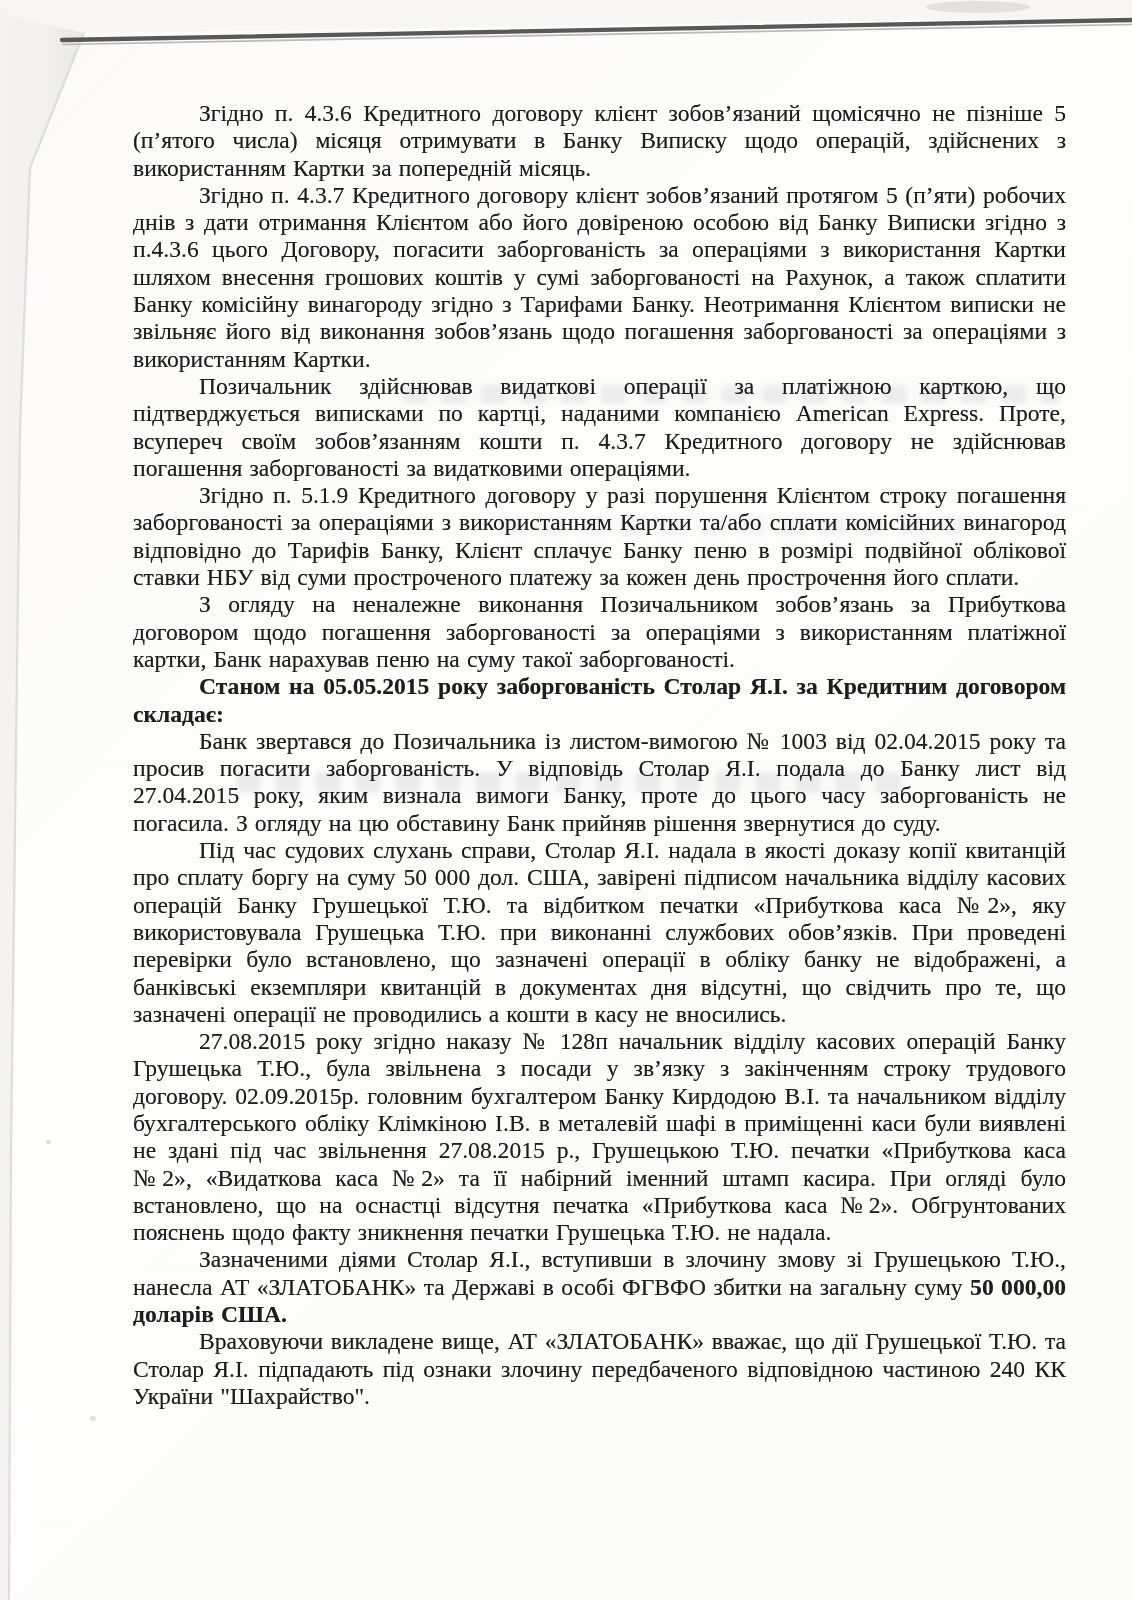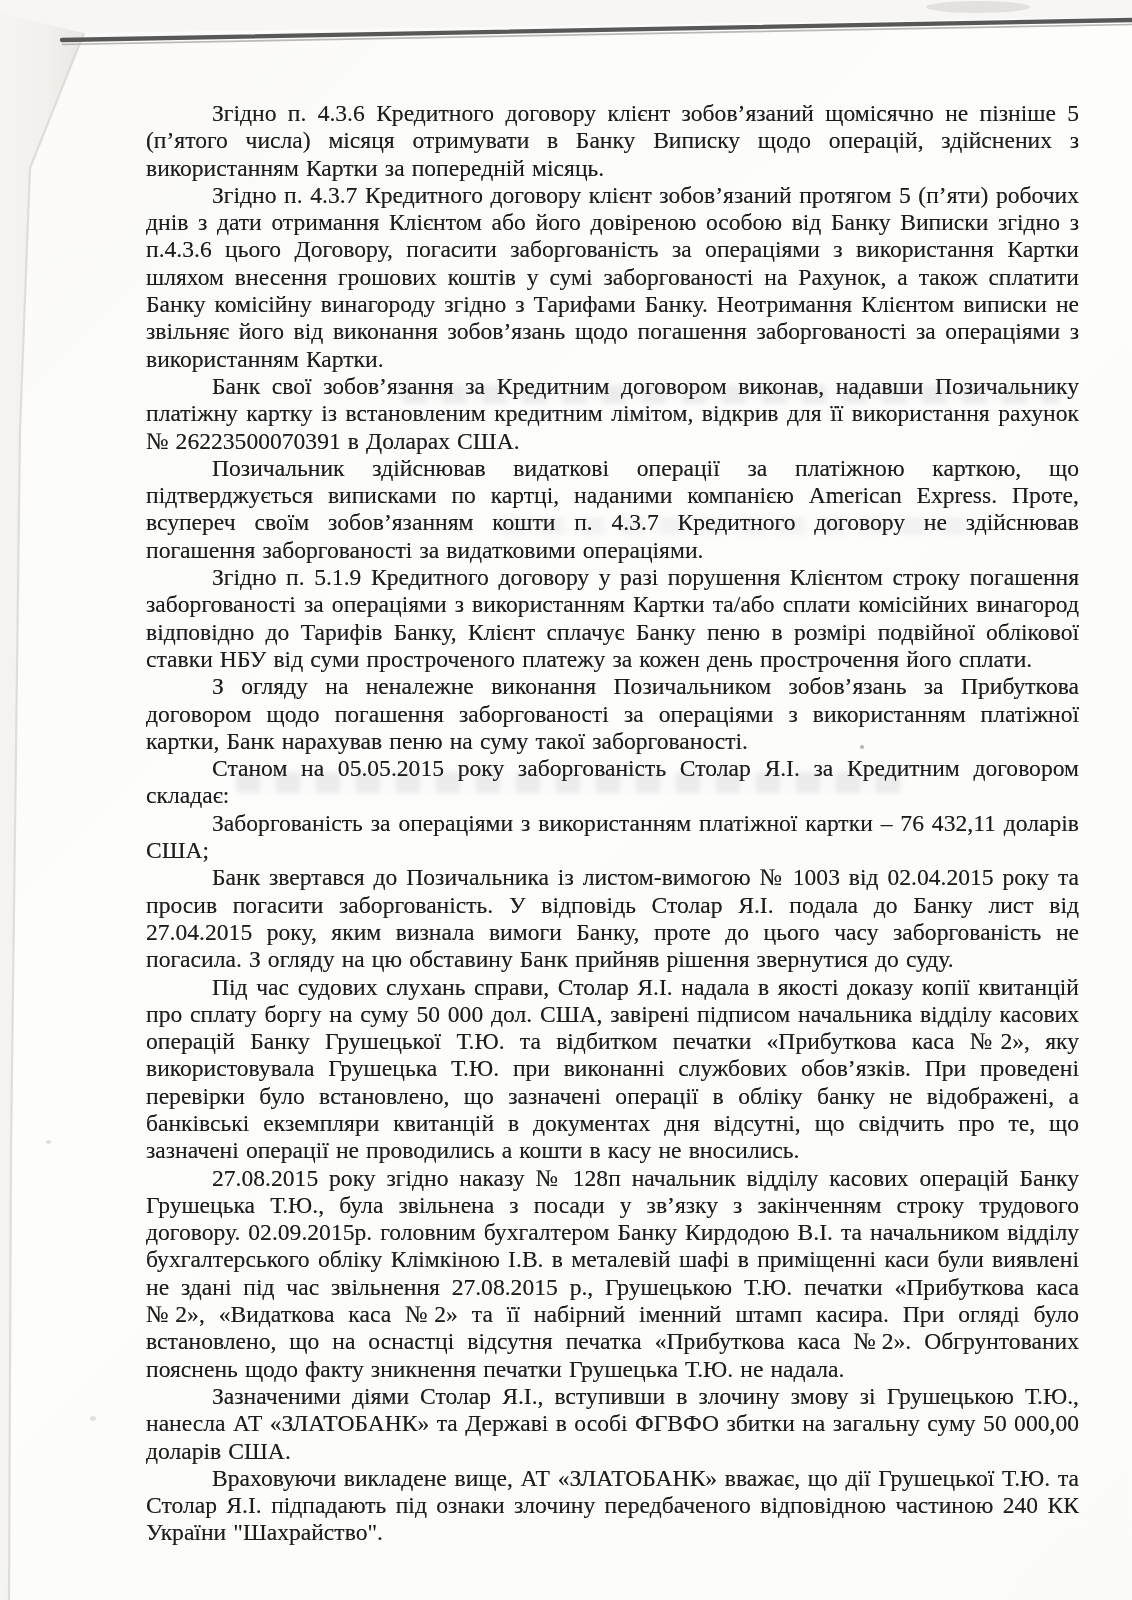--- a/index.html
+++ b/index.html
@@ -4,28 +4,28 @@
 <style>
   html,body{margin:0;padding:0;}
   body{width:1132px;height:1600px;overflow:hidden;background:#e9e8e6;}
   .scan{
     position:relative;width:1132px;height:1600px;
     background:linear-gradient(135deg,#fbfaf8 0%,#fdfdfc 40%,#fbfbf9 100%);
     font-family:"Liberation Serif","DejaVu Serif",serif;
   }
   .artifact-layer{position:absolute;left:0;top:0;width:1132px;height:1600px;pointer-events:none;}
   .doc-body{
-    position:absolute;left:146px;top:100px;width:933px;
+    position:absolute;left:133px;top:100px;width:933px;
     color:#1d1d1d;font-size:23.6px;line-height:27.3px;
     text-align:justify;text-justify:inter-word;
     text-shadow:0 0 0.6px rgba(40,40,40,0.55);
     word-spacing:1.2px;
   }
   .doc-body p{margin:0;text-indent:66px;}
-  .doc-body .bold, .doc-body p.bold{font-weight:normal;}
+  .doc-body .bold, .doc-body p.bold{font-weight:bold;}
   .ghost{
     position:absolute;border-radius:5px;
     background:repeating-linear-gradient(90deg,
       rgba(105,108,118,0.20) 0px, rgba(105,108,118,0.20) 24px,
       rgba(105,108,118,0.03) 24px, rgba(105,108,118,0.03) 40px);
     filter:blur(2.6px);
   }
   .speck{position:absolute;background:#6e6c68;border-radius:50%;}
 </style>
 </head>
@@ -58,25 +58,23 @@
   <div class="ghost" style="left:500px;top:517px;width:468px;height:18px;opacity:0.35;"></div>
   <div class="ghost" style="left:236px;top:772px;width:668px;height:21px;opacity:0.6;"></div>
 
   <div class="speck" style="left:860px;top:745px;width:4px;height:4px;opacity:0.5;"></div>
   <div class="speck" style="left:46px;top:1140px;width:5px;height:4px;opacity:0.22;"></div>
   <div class="speck" style="left:90px;top:1416px;width:6px;height:5px;opacity:0.18;"></div>
 
   <div class="doc-body" id="doc-body">
       <p>Згідно п. 4.3.6  Кредитного договору  клієнт зобов’язаний щомісячно не пізніше 5 (п’ятого числа) місяця отримувати в Банку Виписку щодо операцій, здійснених з використанням Картки за попередній місяць.</p>
       <p>Згідно п. 4.3.7  Кредитного договору  клієнт зобов’язаний протягом 5 (п’яти) робочих днів з дати отримання Клієнтом або його довіреною особою від Банку Виписки згідно з п.4.3.6 цього Договору, погасити заборгованість за операціями з використання Картки шляхом внесення грошових коштів  у сумі заборгованості на Рахунок, а також сплатити Банку комісійну винагороду згідно з Тарифами Банку.  Неотримання Клієнтом виписки не звільняє його від виконання зобов’язань щодо погашення заборгованості за операціями з використанням Картки.</p>
-      <p>Банк свої зобов’язання за Кредитним договором виконав, надавши Позичальнику платіжну картку із встановленим кредитним лімітом, відкрив для її використання рахунок № 26223500070391 в Доларах США.</p>
       <p>Позичальник здійснював видаткові операції за платіжною карткою, що підтверджується виписками по картці, наданими компанією American Express. Проте, всупереч своїм зобов’язанням кошти п. 4.3.7 Кредитного договору не здійснював погашення заборгованості за видатковими операціями.</p>
       <p>Згідно п. 5.1.9 Кредитного договору у разі порушення Клієнтом строку погашення заборгованості за операціями з використанням Картки та/або сплати комісійних винагород відповідно до Тарифів Банку, Клієнт сплачує Банку пеню в розмірі подвійної облікової ставки НБУ від суми простроченого платежу за кожен день прострочення його сплати.</p>
       <p>З огляду на неналежне виконання Позичальником зобов’язань за Прибуткова договором щодо погашення заборгованості за операціями з використанням платіжної картки, Банк нарахував пеню на суму такої заборгованості.</p>
       <p class="bold">Станом на 05.05.2015 року заборгованість Столар Я.І. за Кредитним договором складає:</p>
-      <p class="bold">Заборгованість за операціями з використанням платіжної картки – 76&nbsp;432,11 доларів США;</p>
       <p>Банк звертався до Позичальника із листом-вимогою №  1003 від 02.04.2015 року та просив погасити заборгованість. У відповідь Столар Я.І. подала до Банку лист від 27.04.2015 року, яким визнала вимоги Банку, проте до цього часу заборгованість не погасила. З огляду на цю обставину Банк прийняв рішення звернутися до суду.</p>
       <p>Під час судових слухань справи, Столар Я.І. надала в якості доказу копії квитанцій про сплату боргу на суму 50&nbsp;000 дол. США, завірені підписом начальника відділу касових операцій Банку Грушецької Т.Ю. та відбитком печатки «Прибуткова каса №2», яку використовувала Грушецька Т.Ю. при виконанні службових обов’язків. При проведені перевірки було встановлено, що зазначені операції в обліку банку не відображені, а банківські екземпляри квитанцій в документах дня відсутні, що свідчить про те, що зазначені операції не проводились а кошти в касу не вносились.</p>
       <p>27.08.2015 року згідно наказу № 128п начальник відділу касових операцій Банку Грушецька Т.Ю., була звільнена з посади у зв’язку з закінченням строку трудового договору. 02.09.2015р. головним бухгалтером Банку Кирдодою В.І. та начальником відділу бухгалтерського обліку Клімкіною І.В. в металевій шафі в приміщенні каси були виявлені не здані під час звільнення 27.08.2015 р., Грушецькою Т.Ю. печатки «Прибуткова каса №2», «Видаткова каса №2» та її набірний іменний  штамп касира. При огляді було встановлено, що на оснастці відсутня печатка  «Прибуткова каса №2». Обгрунтованих пояснень щодо факту зникнення печатки Грушецька Т.Ю. не надала.</p>
       <p><span>Зазначеними діями Столар Я.І., вступивши в злочину змову зі Грушецькою Т.Ю., нанесла АТ «ЗЛАТОБАНК» та Державі в особі ФГВФО збитки на загальну суму </span><span class="bold">50&nbsp;000,00 доларів США.</span></p>
       <p>Враховуючи викладене вище, АТ «ЗЛАТОБАНК» вважає, що дії Грушецької Т.Ю. та Столар Я.І.  підпадають під ознаки злочину передбаченого відповідною частиною 240 КК України "Шахрайство".</p>
     </div>
 </div>
 
 </body></html>

